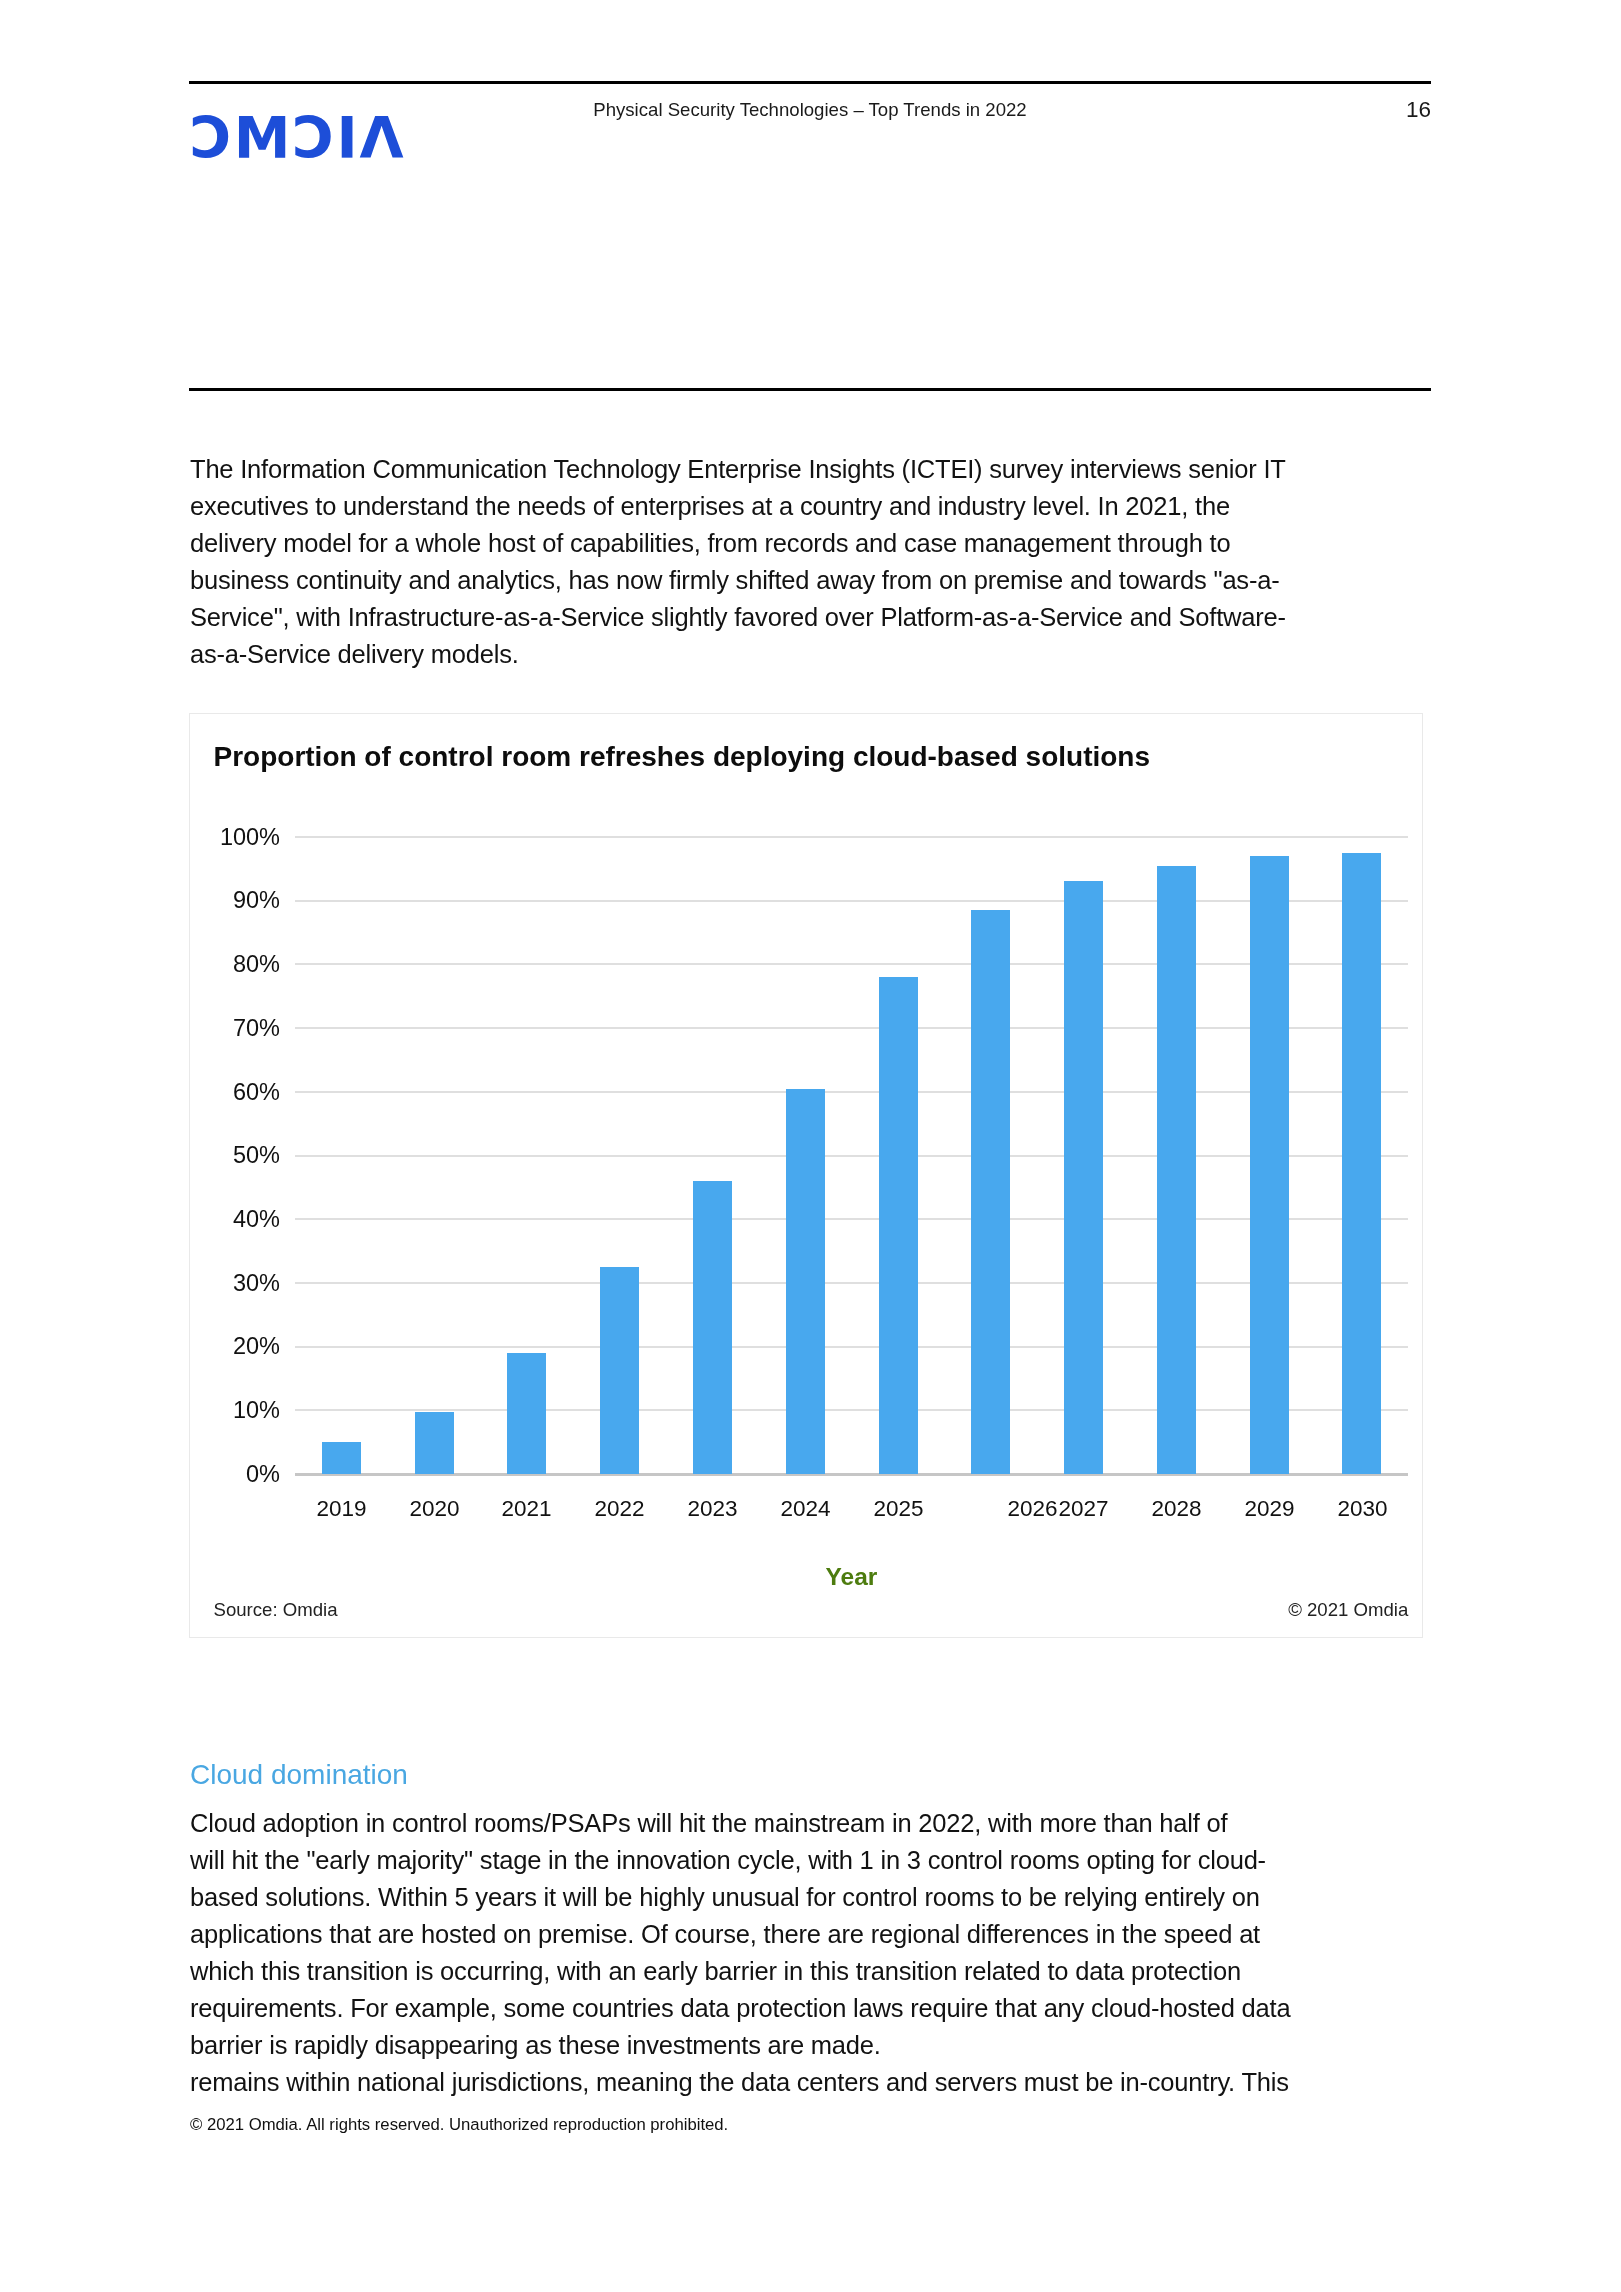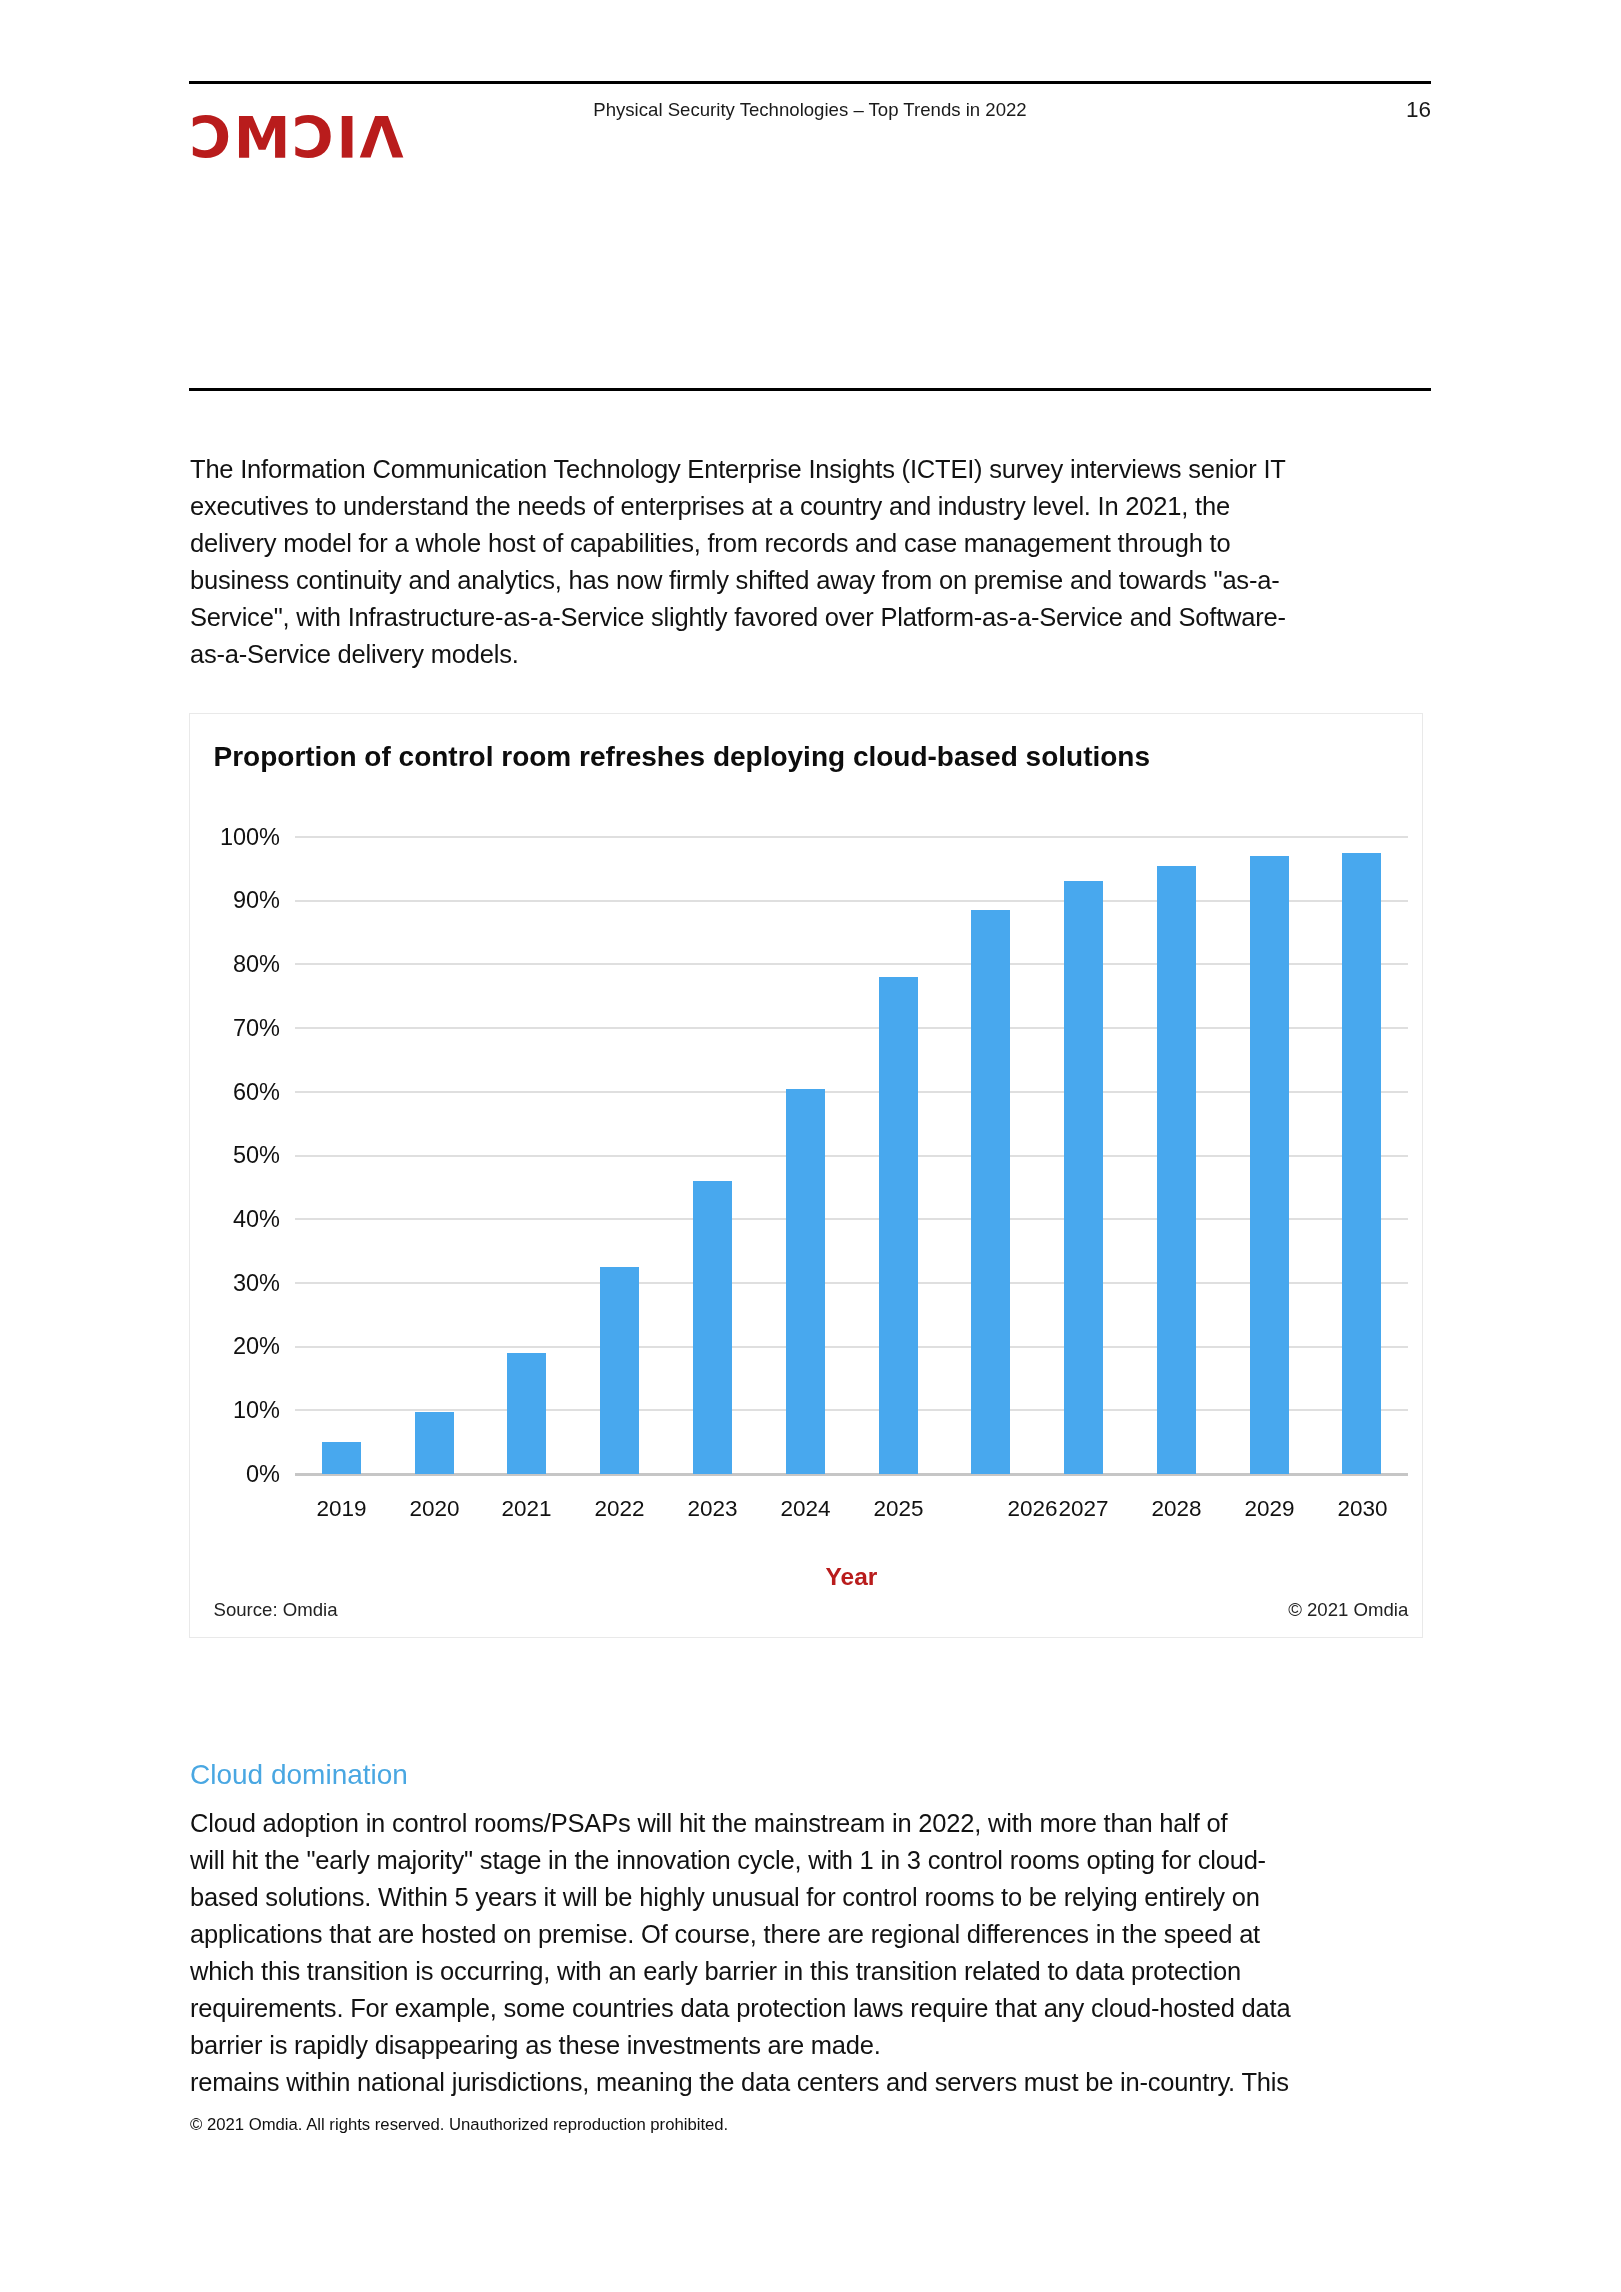--- a/index.html
+++ b/index.html
@@ -22,21 +22,21 @@
   .top-rule { top: 81px; }
   .second-rule { top: 388px; }
   .logo {
     position: absolute;
     left: 190px;
     top: 110px;
     font-family: "DejaVu Sans", sans-serif;
     font-size: 57px;
     font-weight: 700;
     letter-spacing: 2px;
-    color: #b91c1c;
+    color: #1d4ed8;
     line-height: 1;
   }
   .doc-title {
     position: absolute;
     left: 189px;
     top: 99px;
     width: 1242px;
     text-align: center;
     font-size: 18.6px;
     color: #1a1a1a;
@@ -111,21 +111,21 @@
     color: #111111;
   }
   .axis-title {
     position: absolute;
     left: 105px;
     top: 849px;
     width: 1113px;
     text-align: center;
     font-size: 24.5px;
     font-weight: bold;
-    color: #b91c1c;
+    color: #4d7c0f;
   }
   .chart-source {
     position: absolute;
     left: 23.5px;
     top: 885px;
     font-size: 18.6px;
     color: #222222;
   }
   .chart-copyright {
     position: absolute;

